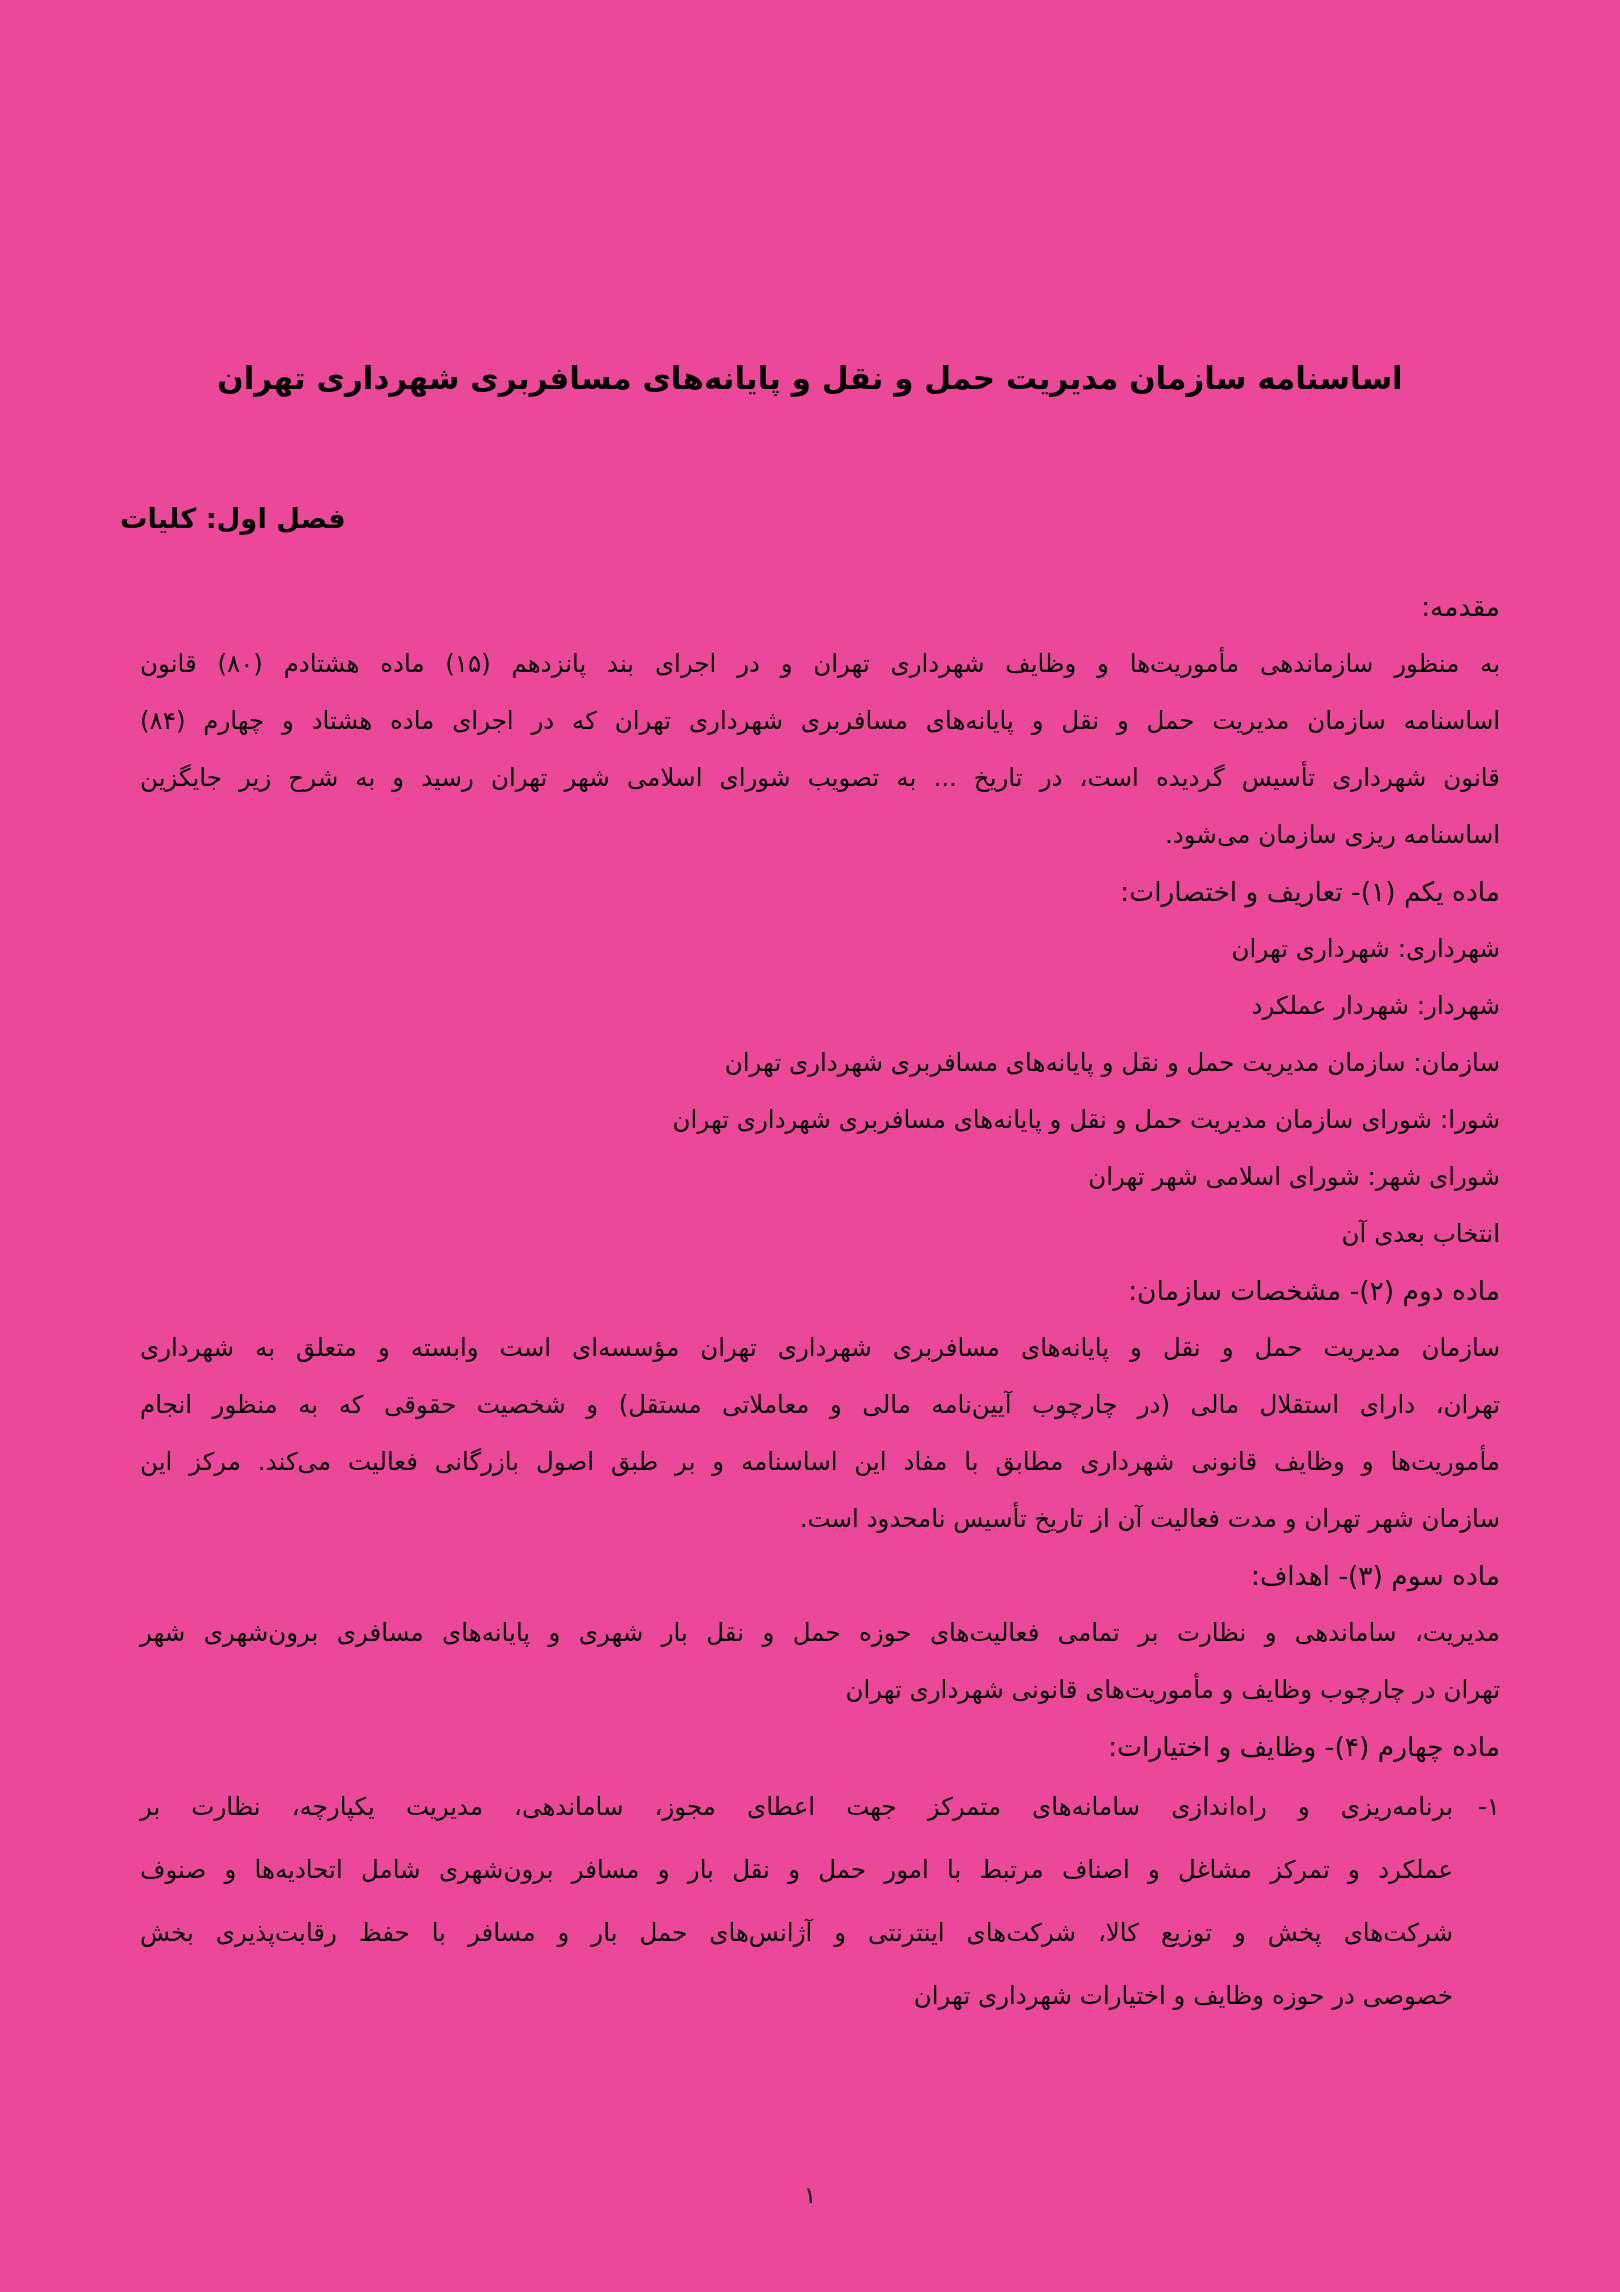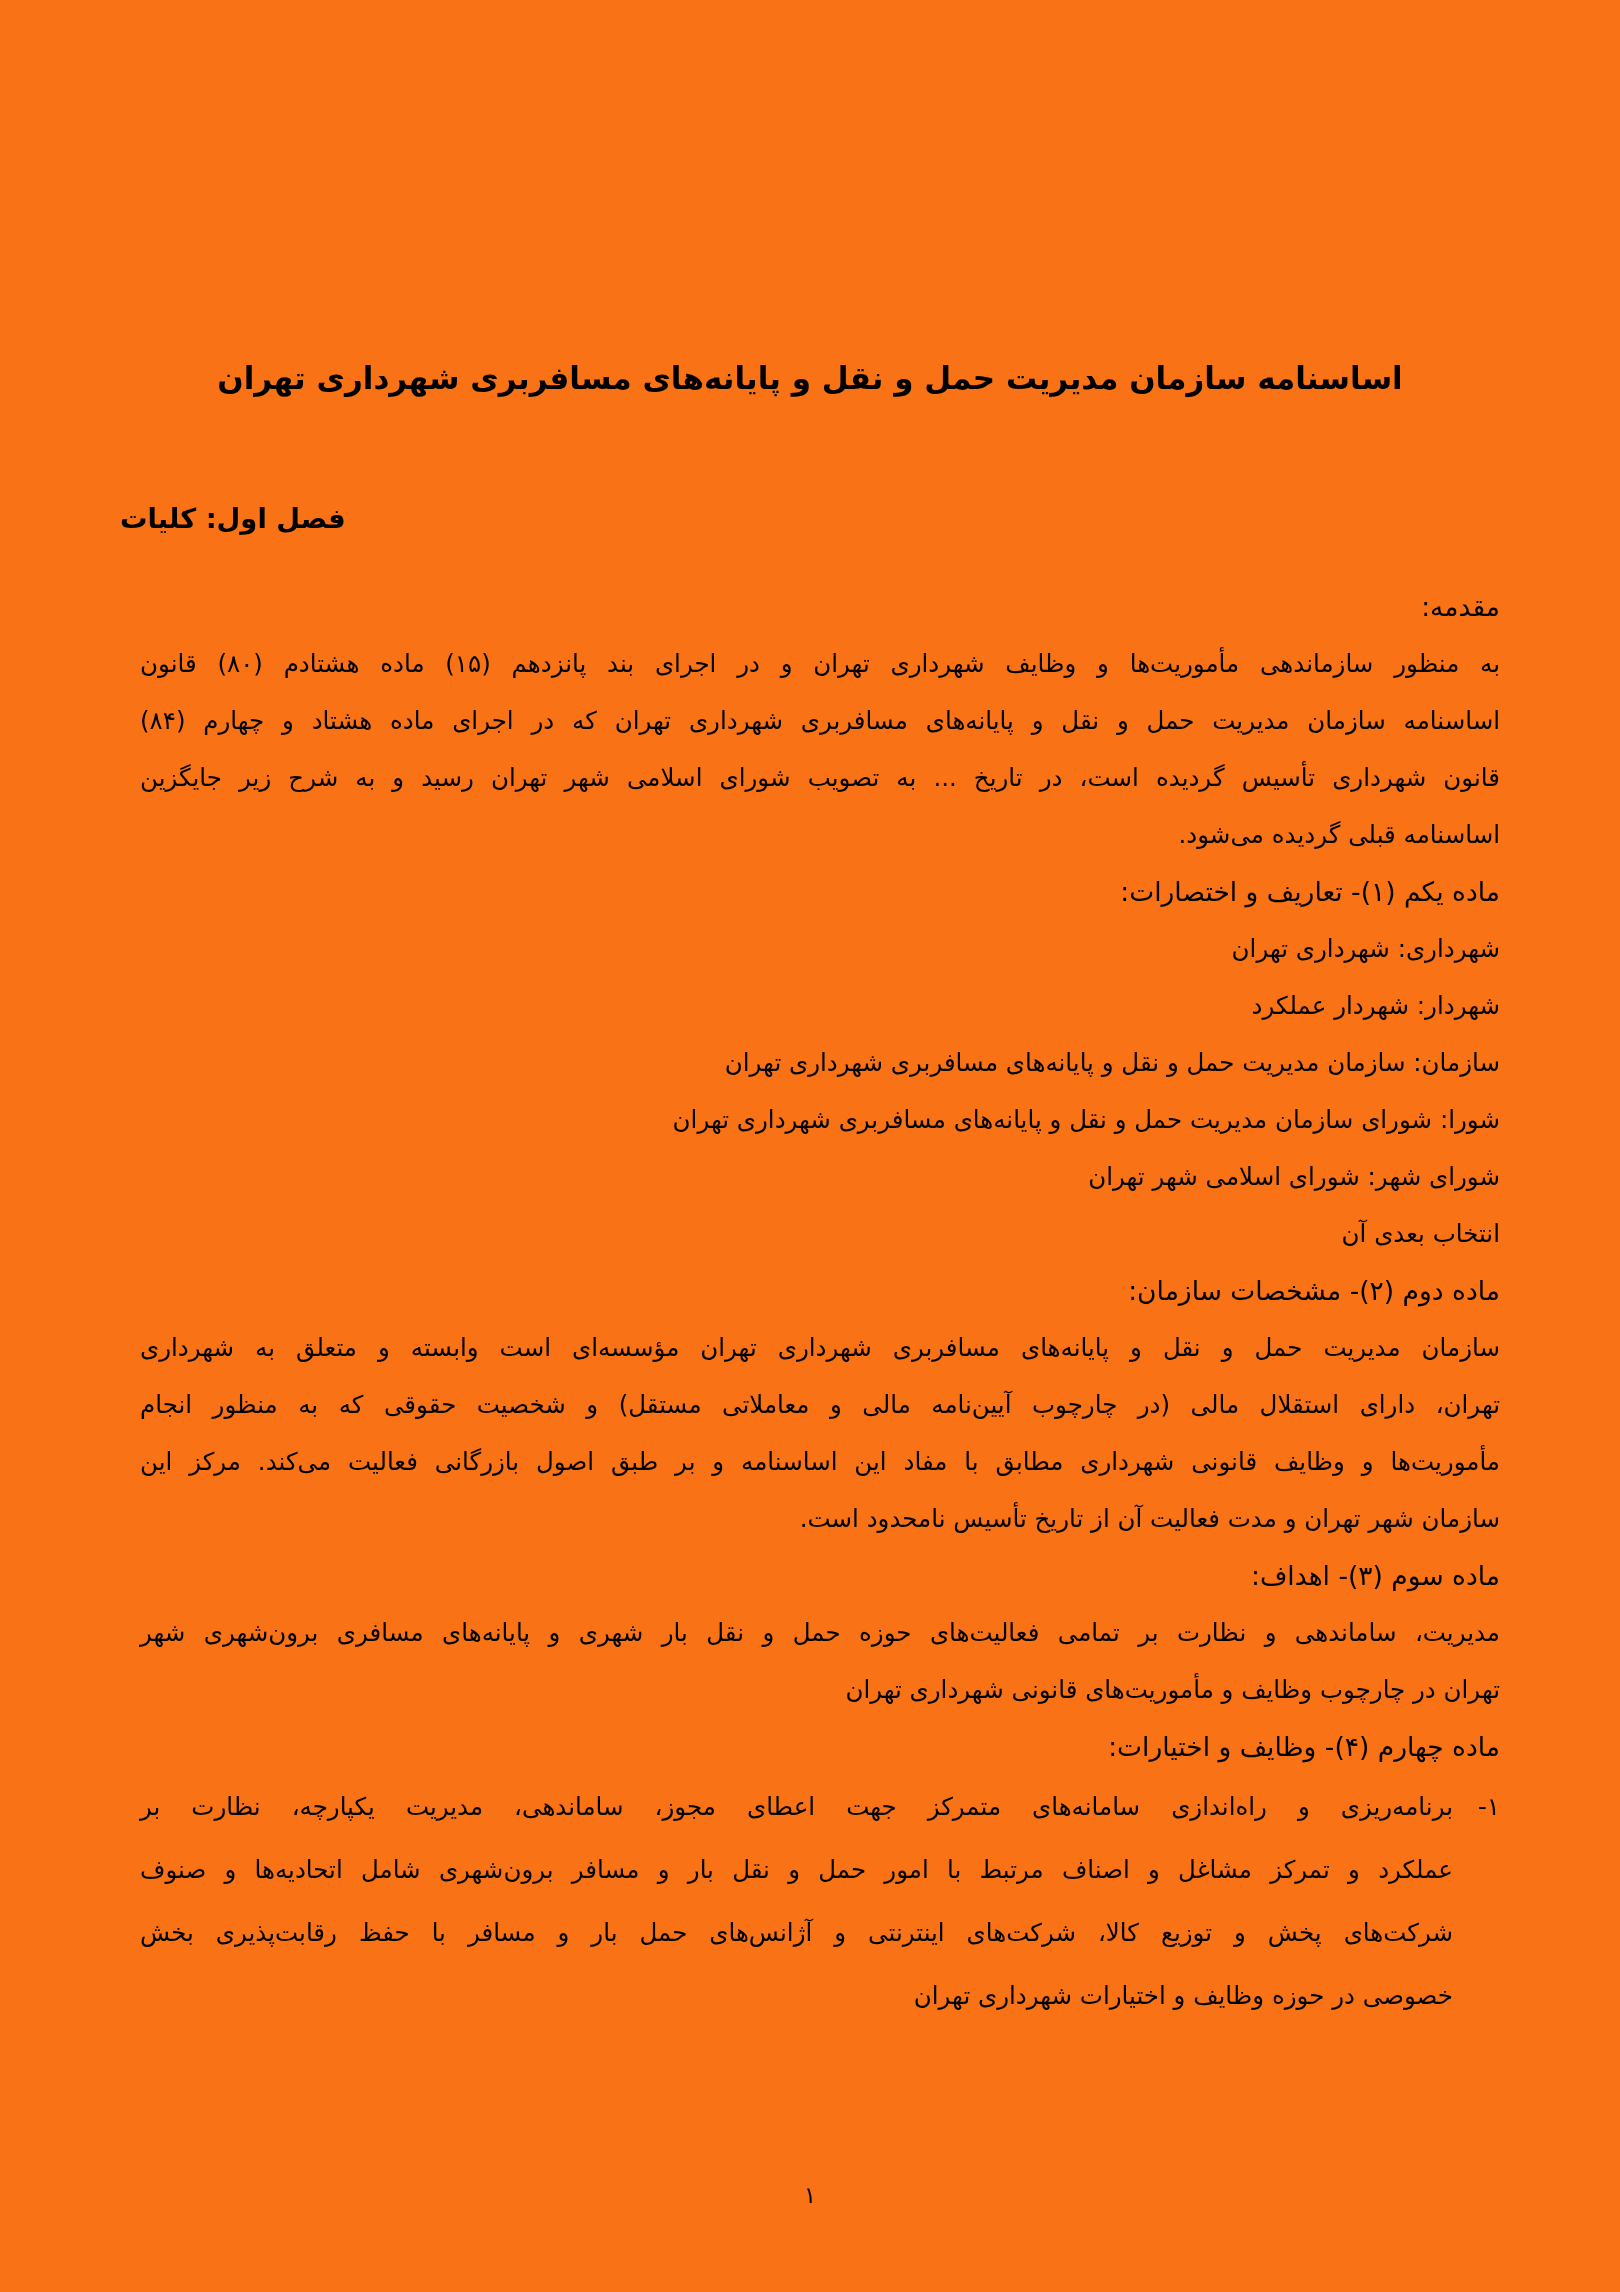--- a/index.html
+++ b/index.html
@@ -4,21 +4,21 @@
 <style>
   * { margin: 0; padding: 0; box-sizing: border-box; }
   html, body { background: #e8e8e8; }
   body {
     width: 1620px; height: 2293px;
     font-family: "DejaVu Sans", sans-serif;
   }
   .page {
     position: relative;
     width: 1620px; height: 2293px;
-    background: #f97316;
+    background: #ec4899;
     color: #000000;
     direction: rtl;
     padding: 351px 120px 0 120px;
     overflow: hidden;
   }
   .doc-title {
     text-align: center;
     font-size: 31px;
     font-weight: bold;
     line-height: 55px;
@@ -73,21 +73,21 @@
 
   <div class="doc-title">اساسنامه سازمان مدیریت حمل و نقل و پایانه‌های مسافربری شهرداری تهران</div>
 
   <div class="chapter-heading">فصل اول: کلیات</div>
 
   <div class="section-intro">
     <div class="sec-heading">مقدمه:</div>
     <div class="jl">به منظور سازماندهی مأموریت‌ها و وظایف شهرداری تهران و در اجرای بند پانزدهم (۱۵) ماده هشتادم (۸۰) قانون</div>
     <div class="jl">اساسنامه سازمان مدیریت حمل و نقل و پایانه‌های مسافربری شهرداری تهران که در اجرای ماده هشتاد و چهارم (۸۴)</div>
     <div class="jl">قانون شهرداری تأسیس گردیده است، در تاریخ ... به تصویب شورای اسلامی شهر تهران رسید و به شرح زیر جایگزین</div>
-    <div class="ll">اساسنامه قبلی گردیده می‌شود.</div>
+    <div class="ll">اساسنامه ریزی سازمان می‌شود.</div>
   </div>
 
   <div>
     <div class="sec-heading">ماده یکم (۱)- تعاریف و اختصارات:</div>
     <div class="ll">شهرداری: شهرداری تهران</div>
     <div class="ll">شهردار: شهردار عملکرد</div>
     <div class="ll">سازمان: سازمان مدیریت حمل و نقل و پایانه‌های مسافربری شهرداری تهران</div>
     <div class="ll">شورا: شورای سازمان مدیریت حمل و نقل و پایانه‌های مسافربری شهرداری تهران</div>
     <div class="ll">شورای شهر: شورای اسلامی شهر تهران</div>
     <div class="ll">انتخاب بعدی آن</div>

